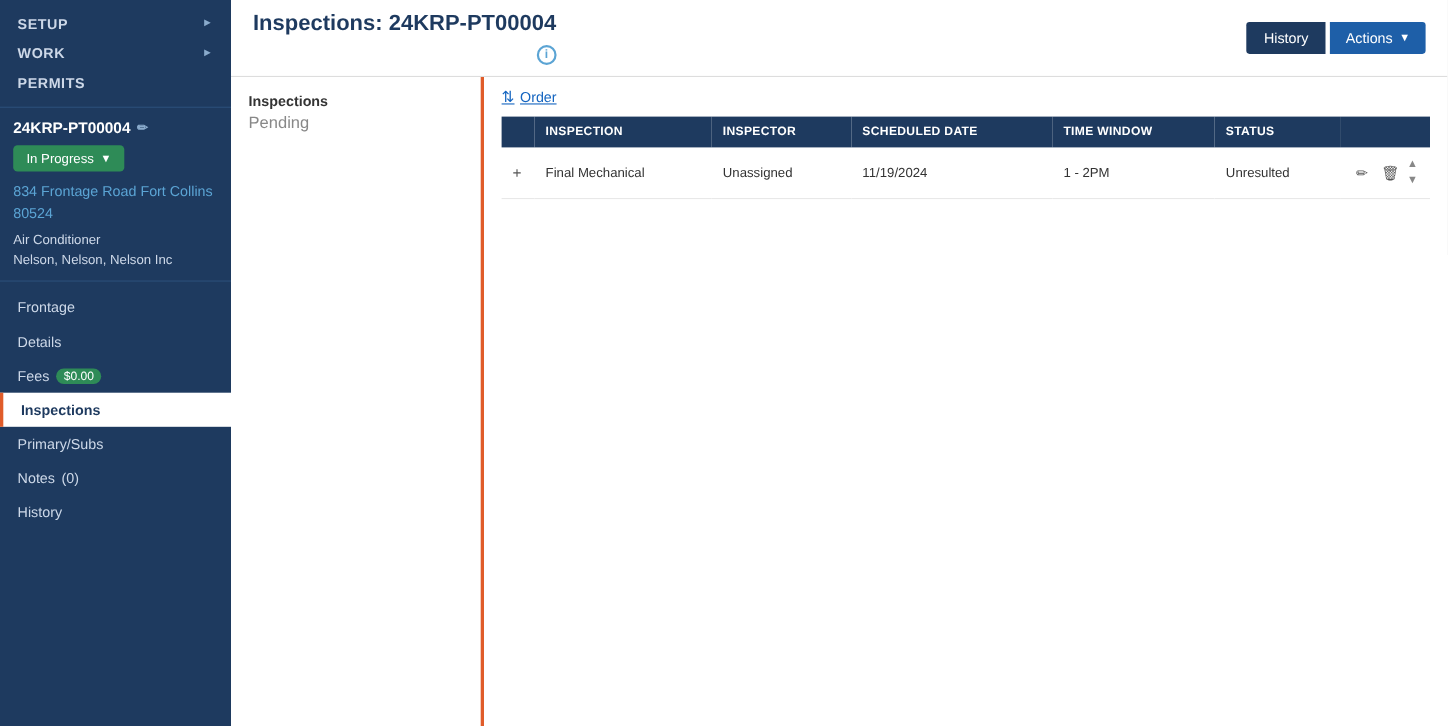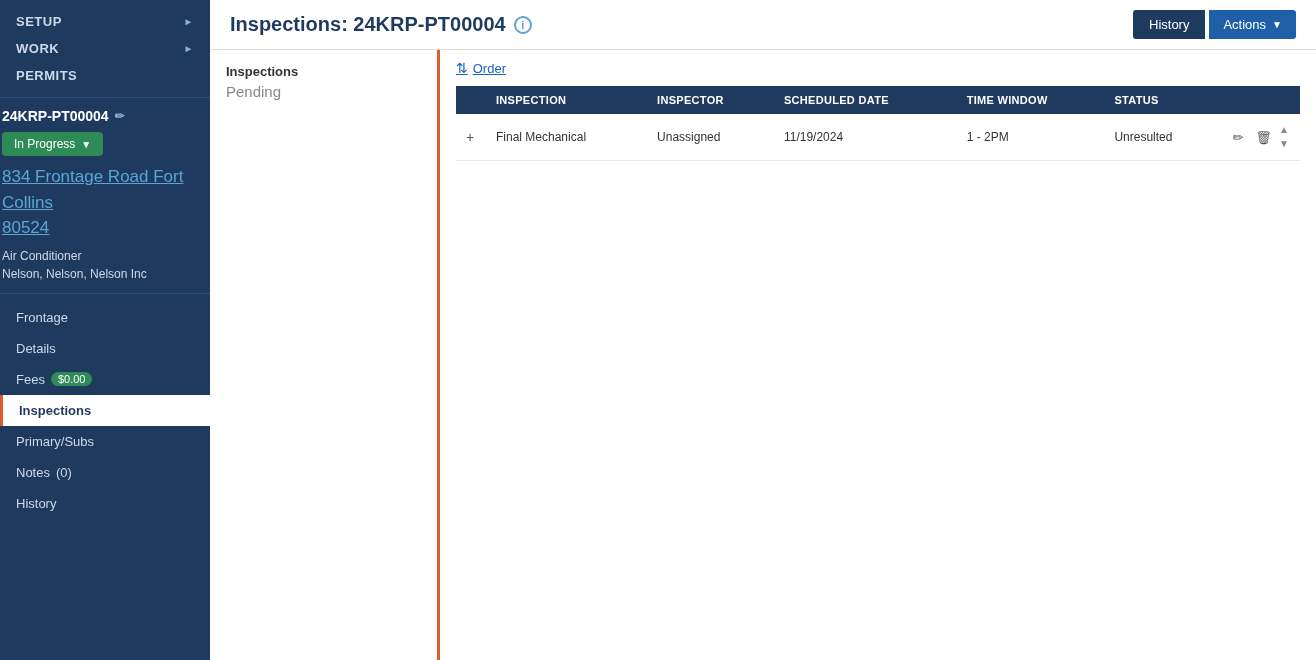--- a/index.html
+++ b/index.html
@@ -26,21 +26,21 @@
       padding: 6px 16px;
       font-size: 13px;
       font-weight: bold;
       color: #cdd8e8;
       cursor: pointer;
       letter-spacing: 0.5px;
     }
     .sidebar-top-item .chevron { font-size: 10px; color: #8aabcc; }
 
     .permit-section {
-      padding: 10px 2px;
+      padding: 10px 12px;
       border-bottom: 1px solid #2c4f7a;
     }
     .permit-id {
       font-size: 14px;
       font-weight: bold;
       color: #fff;
       display: flex;
       align-items: center;
       gap: 6px;
       margin-bottom: 8px;
@@ -55,24 +55,23 @@
       font-size: 12px;
       cursor: pointer;
       display: inline-flex;
       align-items: center;
       gap: 6px;
       margin-bottom: 8px;
     }
     .status-btn .arrow { font-size: 10px; }
     .permit-address {
       color: #5ba4d4;
-      font-size: 17px;
+      font-size: 13px;
       line-height: 1.5;
       margin-bottom: 6px;
-      text-decoration: underline;
       cursor: pointer;
     }
     .permit-desc {
       color: #cdd8e8;
       font-size: 12px;
       line-height: 1.5;
     }
 
     .sidebar-nav {
       padding: 8px 0;
@@ -119,22 +118,23 @@
       justify-content: space-between;
       padding: 10px 20px;
       border-bottom: 1px solid #ddd;
       background: #fff;
     }
     .page-title {
       font-size: 20px;
       font-weight: bold;
       color: #1e3a5f;
       display: flex;
-      align-items: center;
+      align-items: flex-end;
       gap: 8px;
+      flex-direction: column;
     }
     .info-icon {
       width: 18px;
       height: 18px;
       border-radius: 50%;
       border: 2px solid #5ba4d4;
       color: #5ba4d4;
       font-size: 11px;
       display: inline-flex;
       align-items: center;

